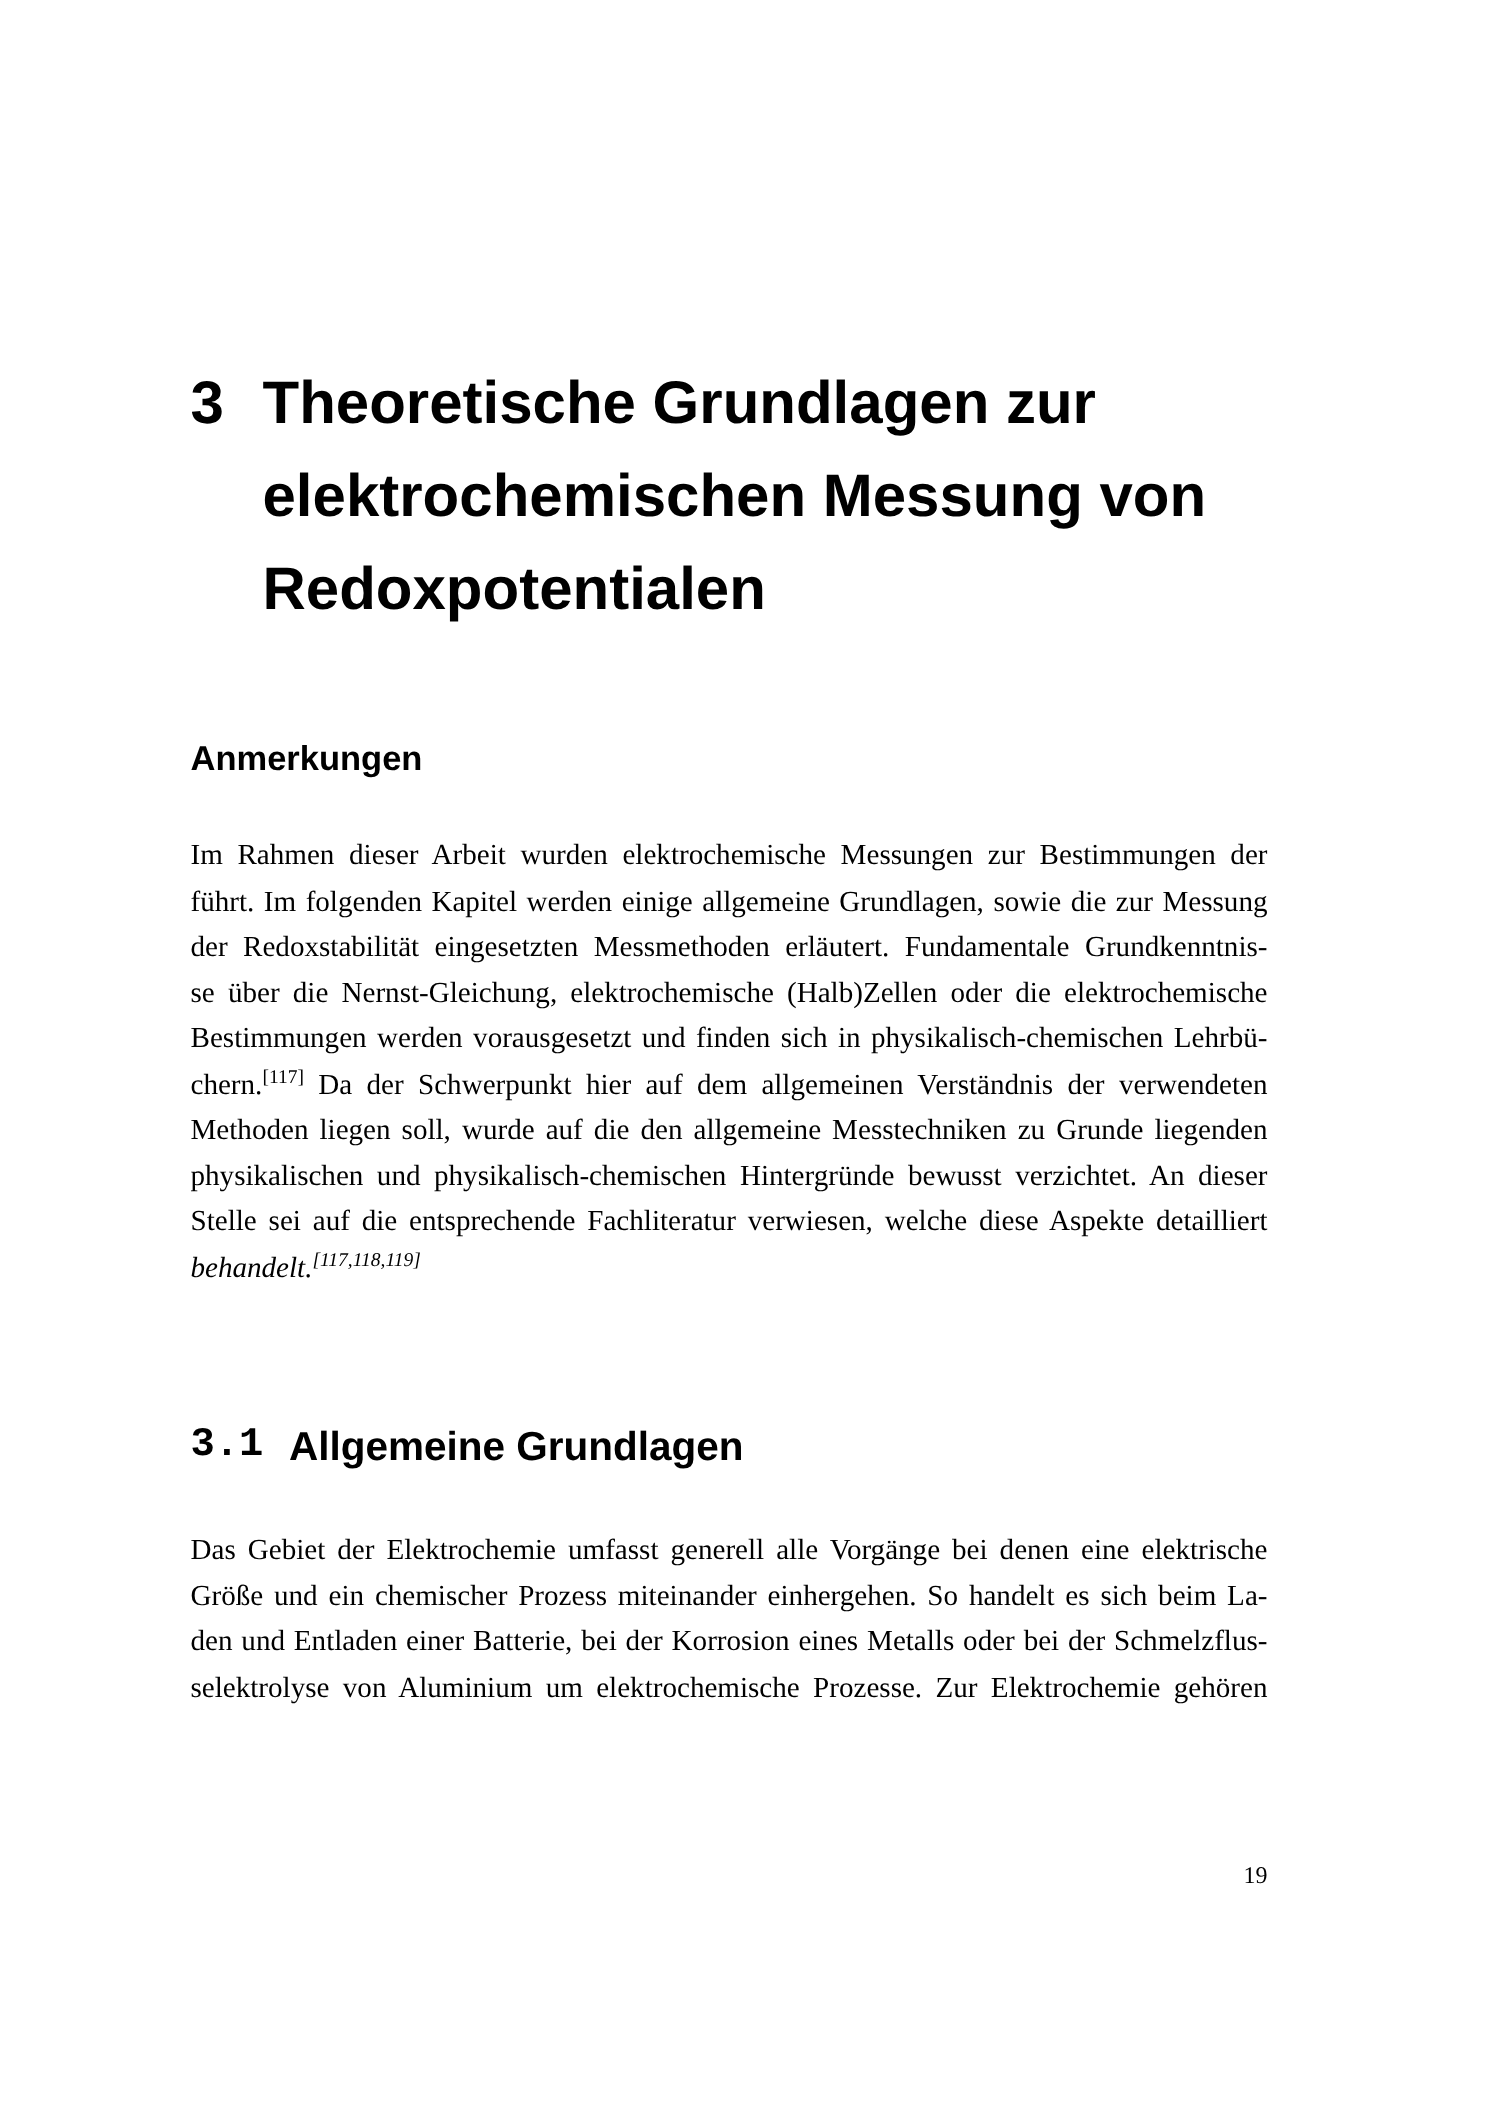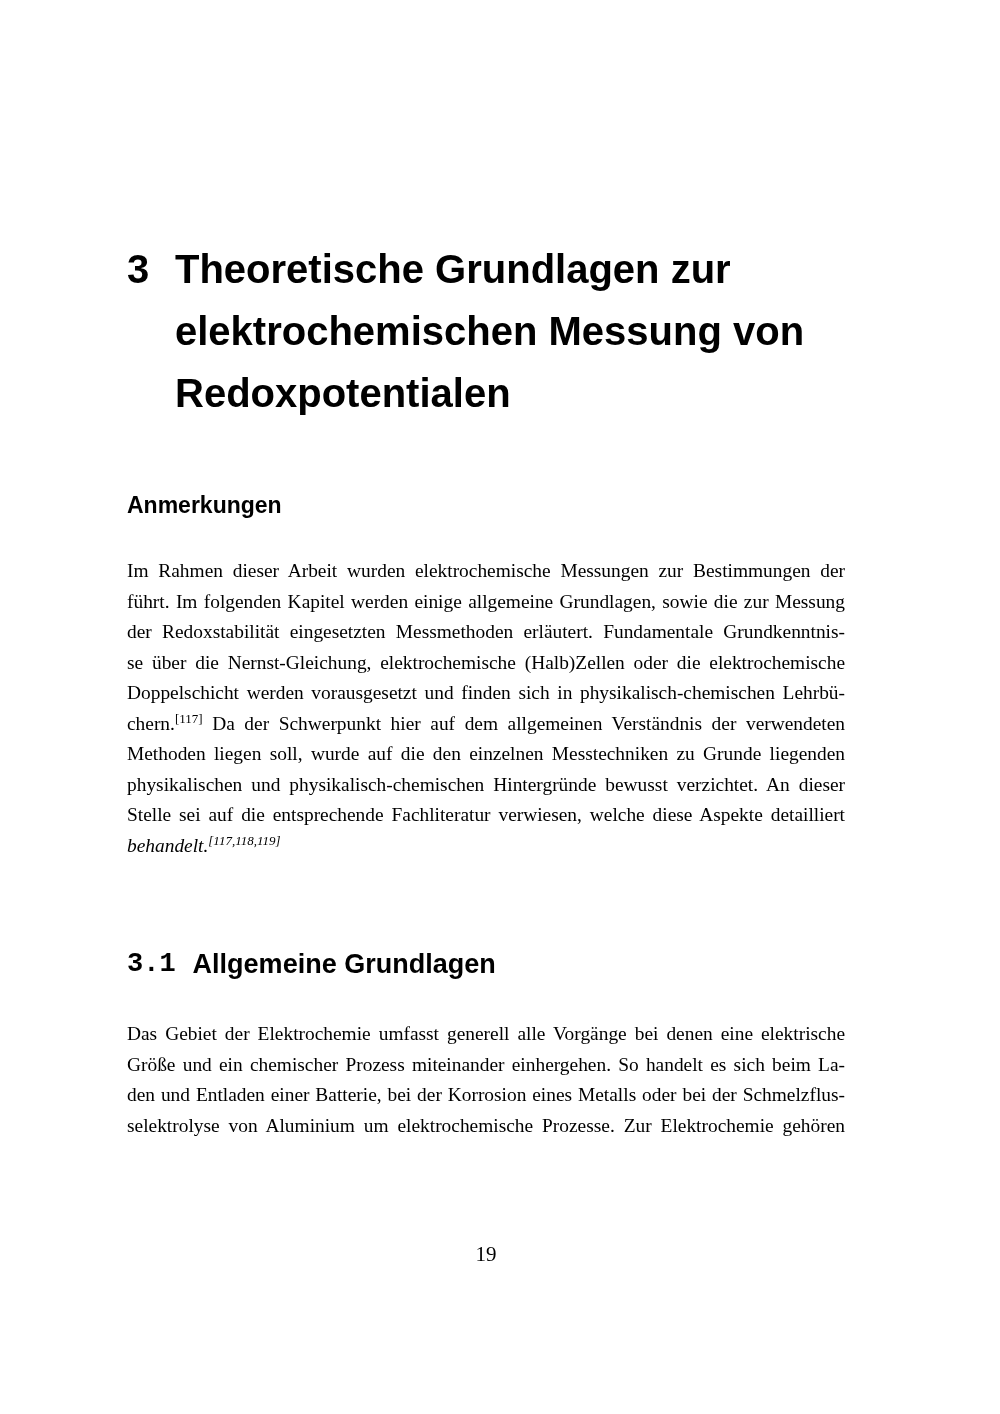--- a/index.html
+++ b/index.html
@@ -87,22 +87,22 @@
     top: -7px;
     vertical-align: baseline;
   }
 
   
   .page-number {
     position: absolute;
     left: 127px;
     top: 1242px;
     width: 718px;
-    text-align: center;
-    font-size: 21px;
+    text-align: right;
+    font-size: 16px;
     font-family: "Liberation Serif", serif;
   }
 </style>
 </head>
 <body>
 
 <div class="page">
 
   <header class="chapter-heading">
     <span class="chapter-number">3</span>
@@ -113,23 +113,23 @@
       </div>
   </header>
 
   <h2 class="subheading">Anmerkungen</h2>
 
   <div class="body-paragraph para-1">
       <div class="line">Im Rahmen dieser Arbeit wurden elektrochemische Messungen zur Bestimmungen der</div>
       <div class="line">führt. Im folgenden Kapitel werden einige allgemeine Grundlagen, sowie die zur Messung</div>
       <div class="line">der Redoxstabilität eingesetzten Messmethoden erläutert. Fundamentale Grundkenntnis-</div>
       <div class="line">se über die Nernst-Gleichung, elektrochemische (Halb)Zellen oder die elektrochemische</div>
-      <div class="line">Doppelschicht werden vorausgesetzt und finden sich in physikalisch-chemischen Lehrbü-</div>
+      <div class="line">Bestimmungen werden vorausgesetzt und finden sich in physikalisch-chemischen Lehrbü-</div>
       <div class="line">chern.<sup class="cite">[117]</sup> Da der Schwerpunkt hier auf dem allgemeinen Verständnis der verwendeten</div>
-      <div class="line">Methoden liegen soll, wurde auf die den einzelnen Messtechniken zu Grunde liegenden</div>
+      <div class="line">Methoden liegen soll, wurde auf die den allgemeine Messtechniken zu Grunde liegenden</div>
       <div class="line">physikalischen und physikalisch-chemischen Hintergründe bewusst verzichtet. An dieser</div>
       <div class="line">Stelle sei auf die entsprechende Fachliteratur verwiesen, welche diese Aspekte detailliert</div>
       <div class="line no-justify">behandelt.<sup class="cite">[117,118,119]</sup></div>
     </div>
 
   <h3 class="section-heading">
     <span class="section-number">3.1</span>
     <span class="section-title">Allgemeine Grundlagen</span>
   </h3>
 

